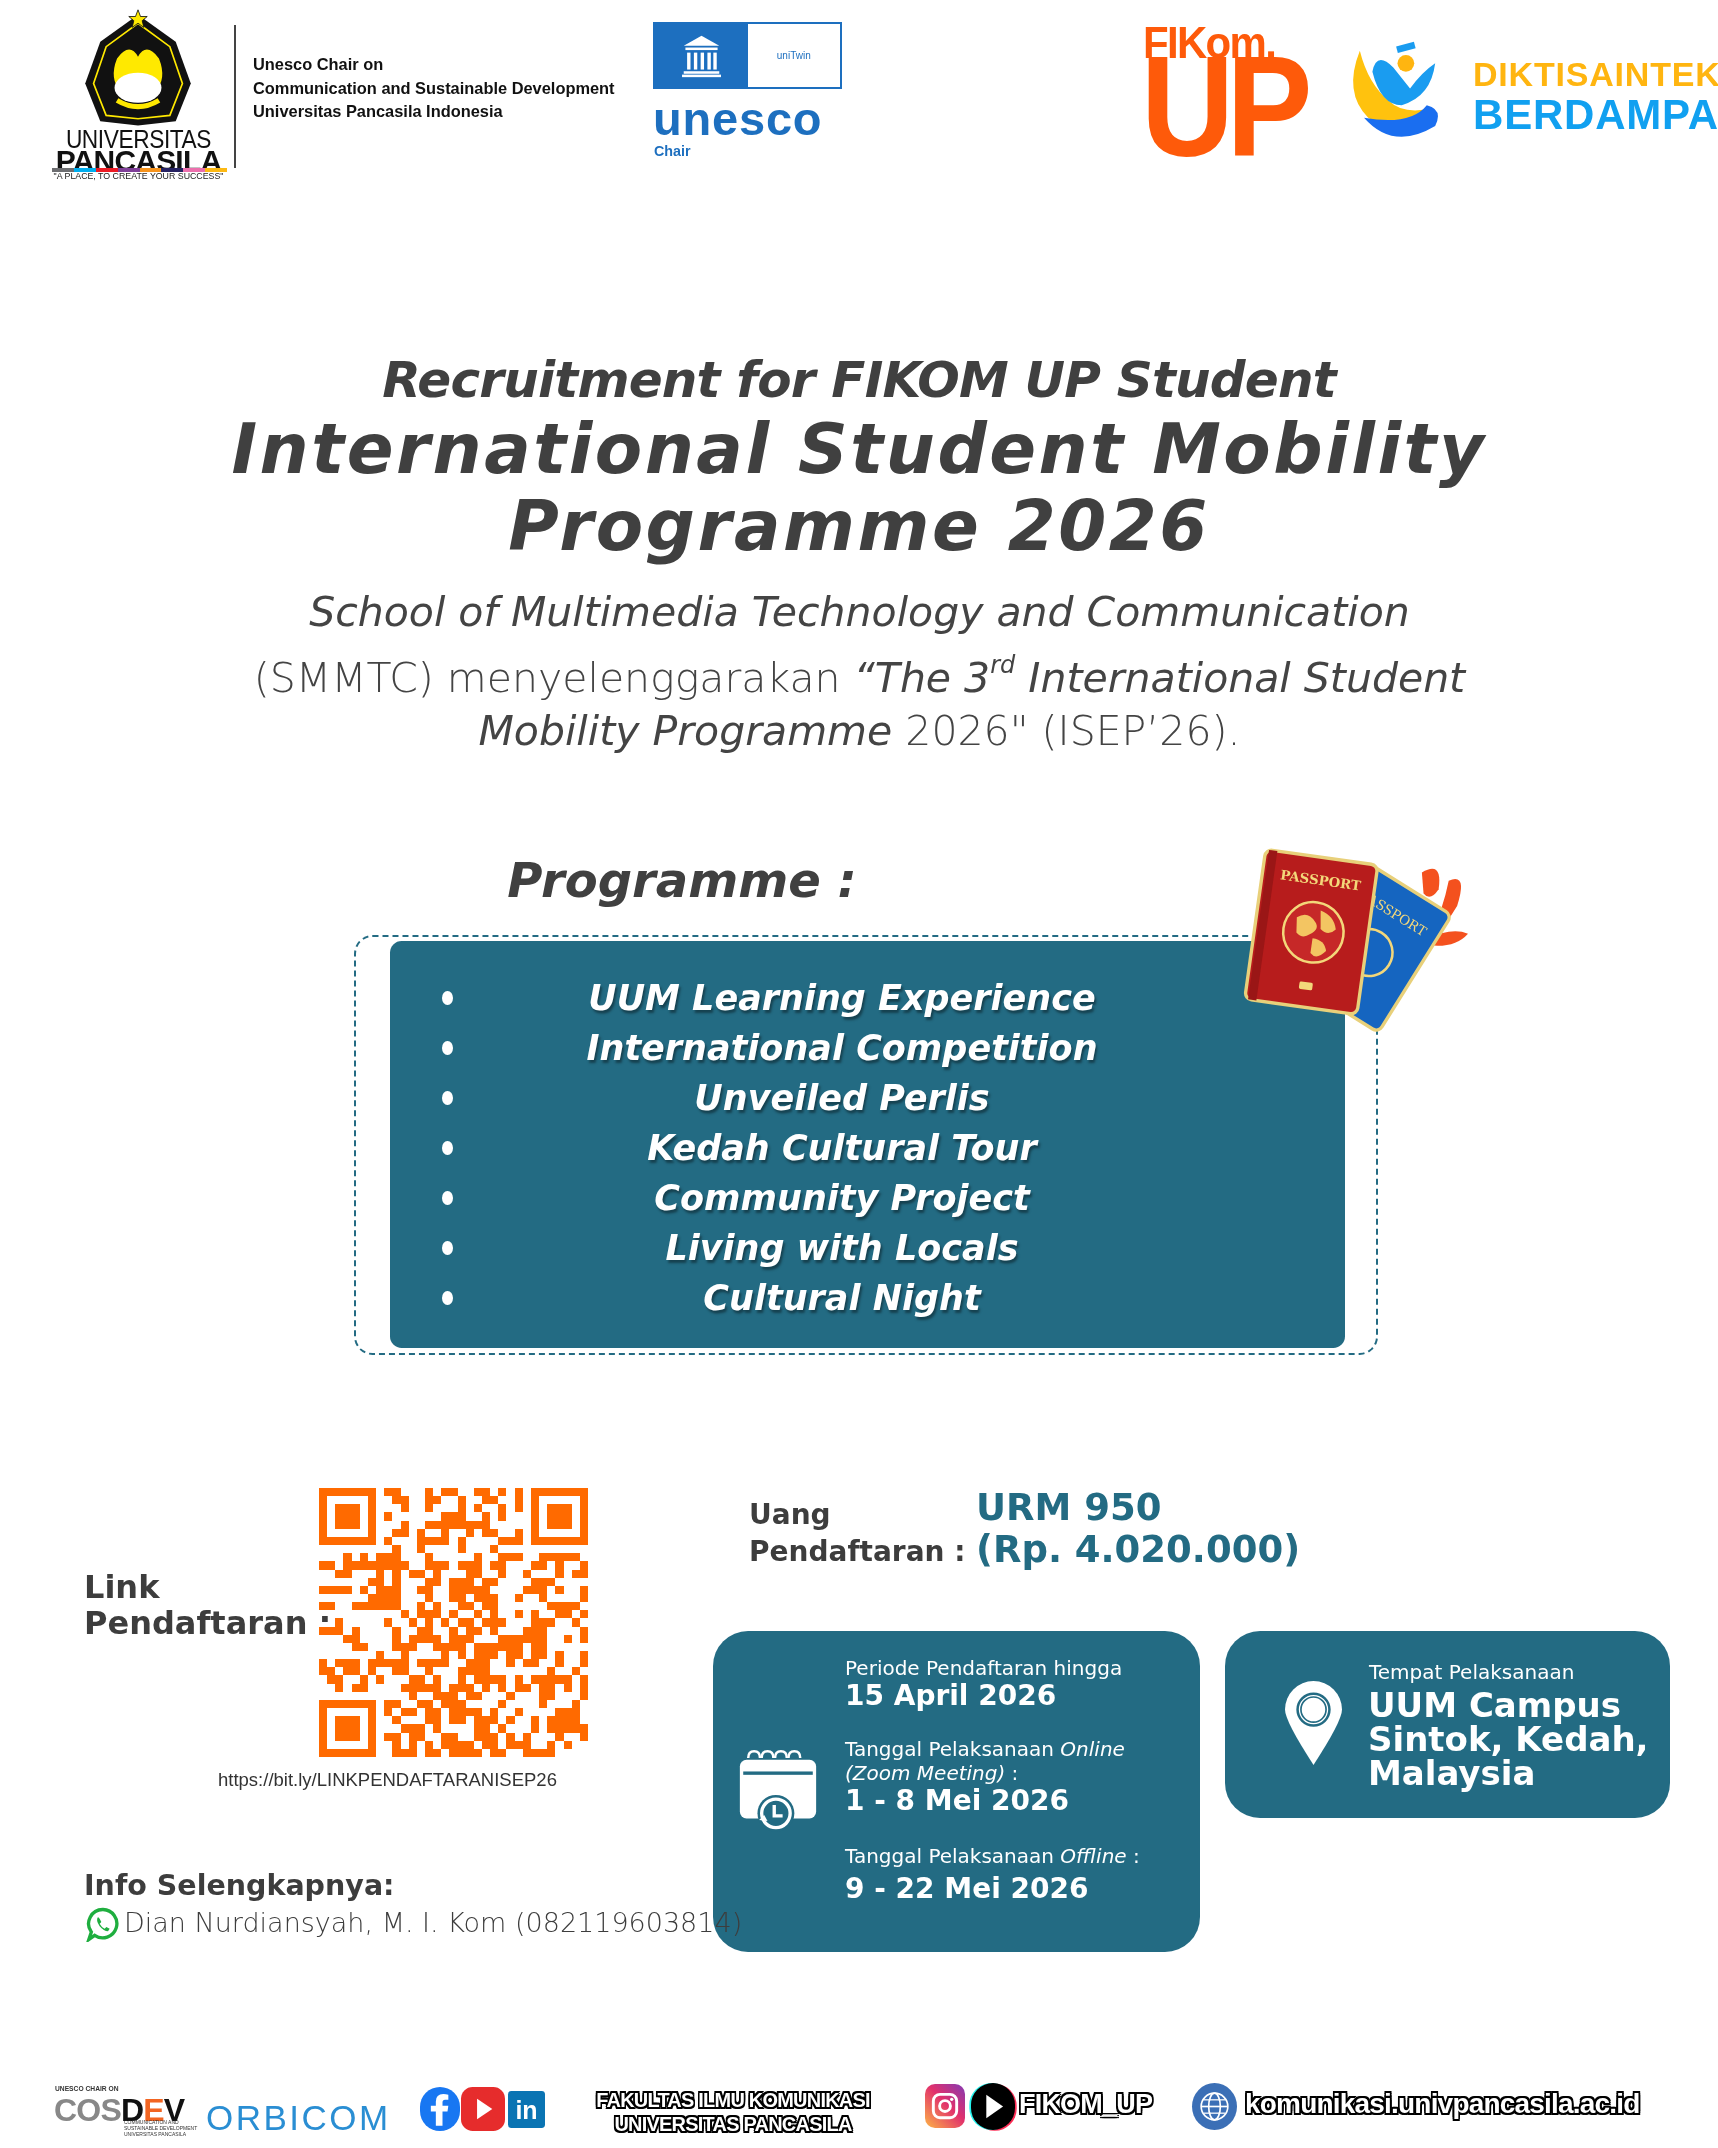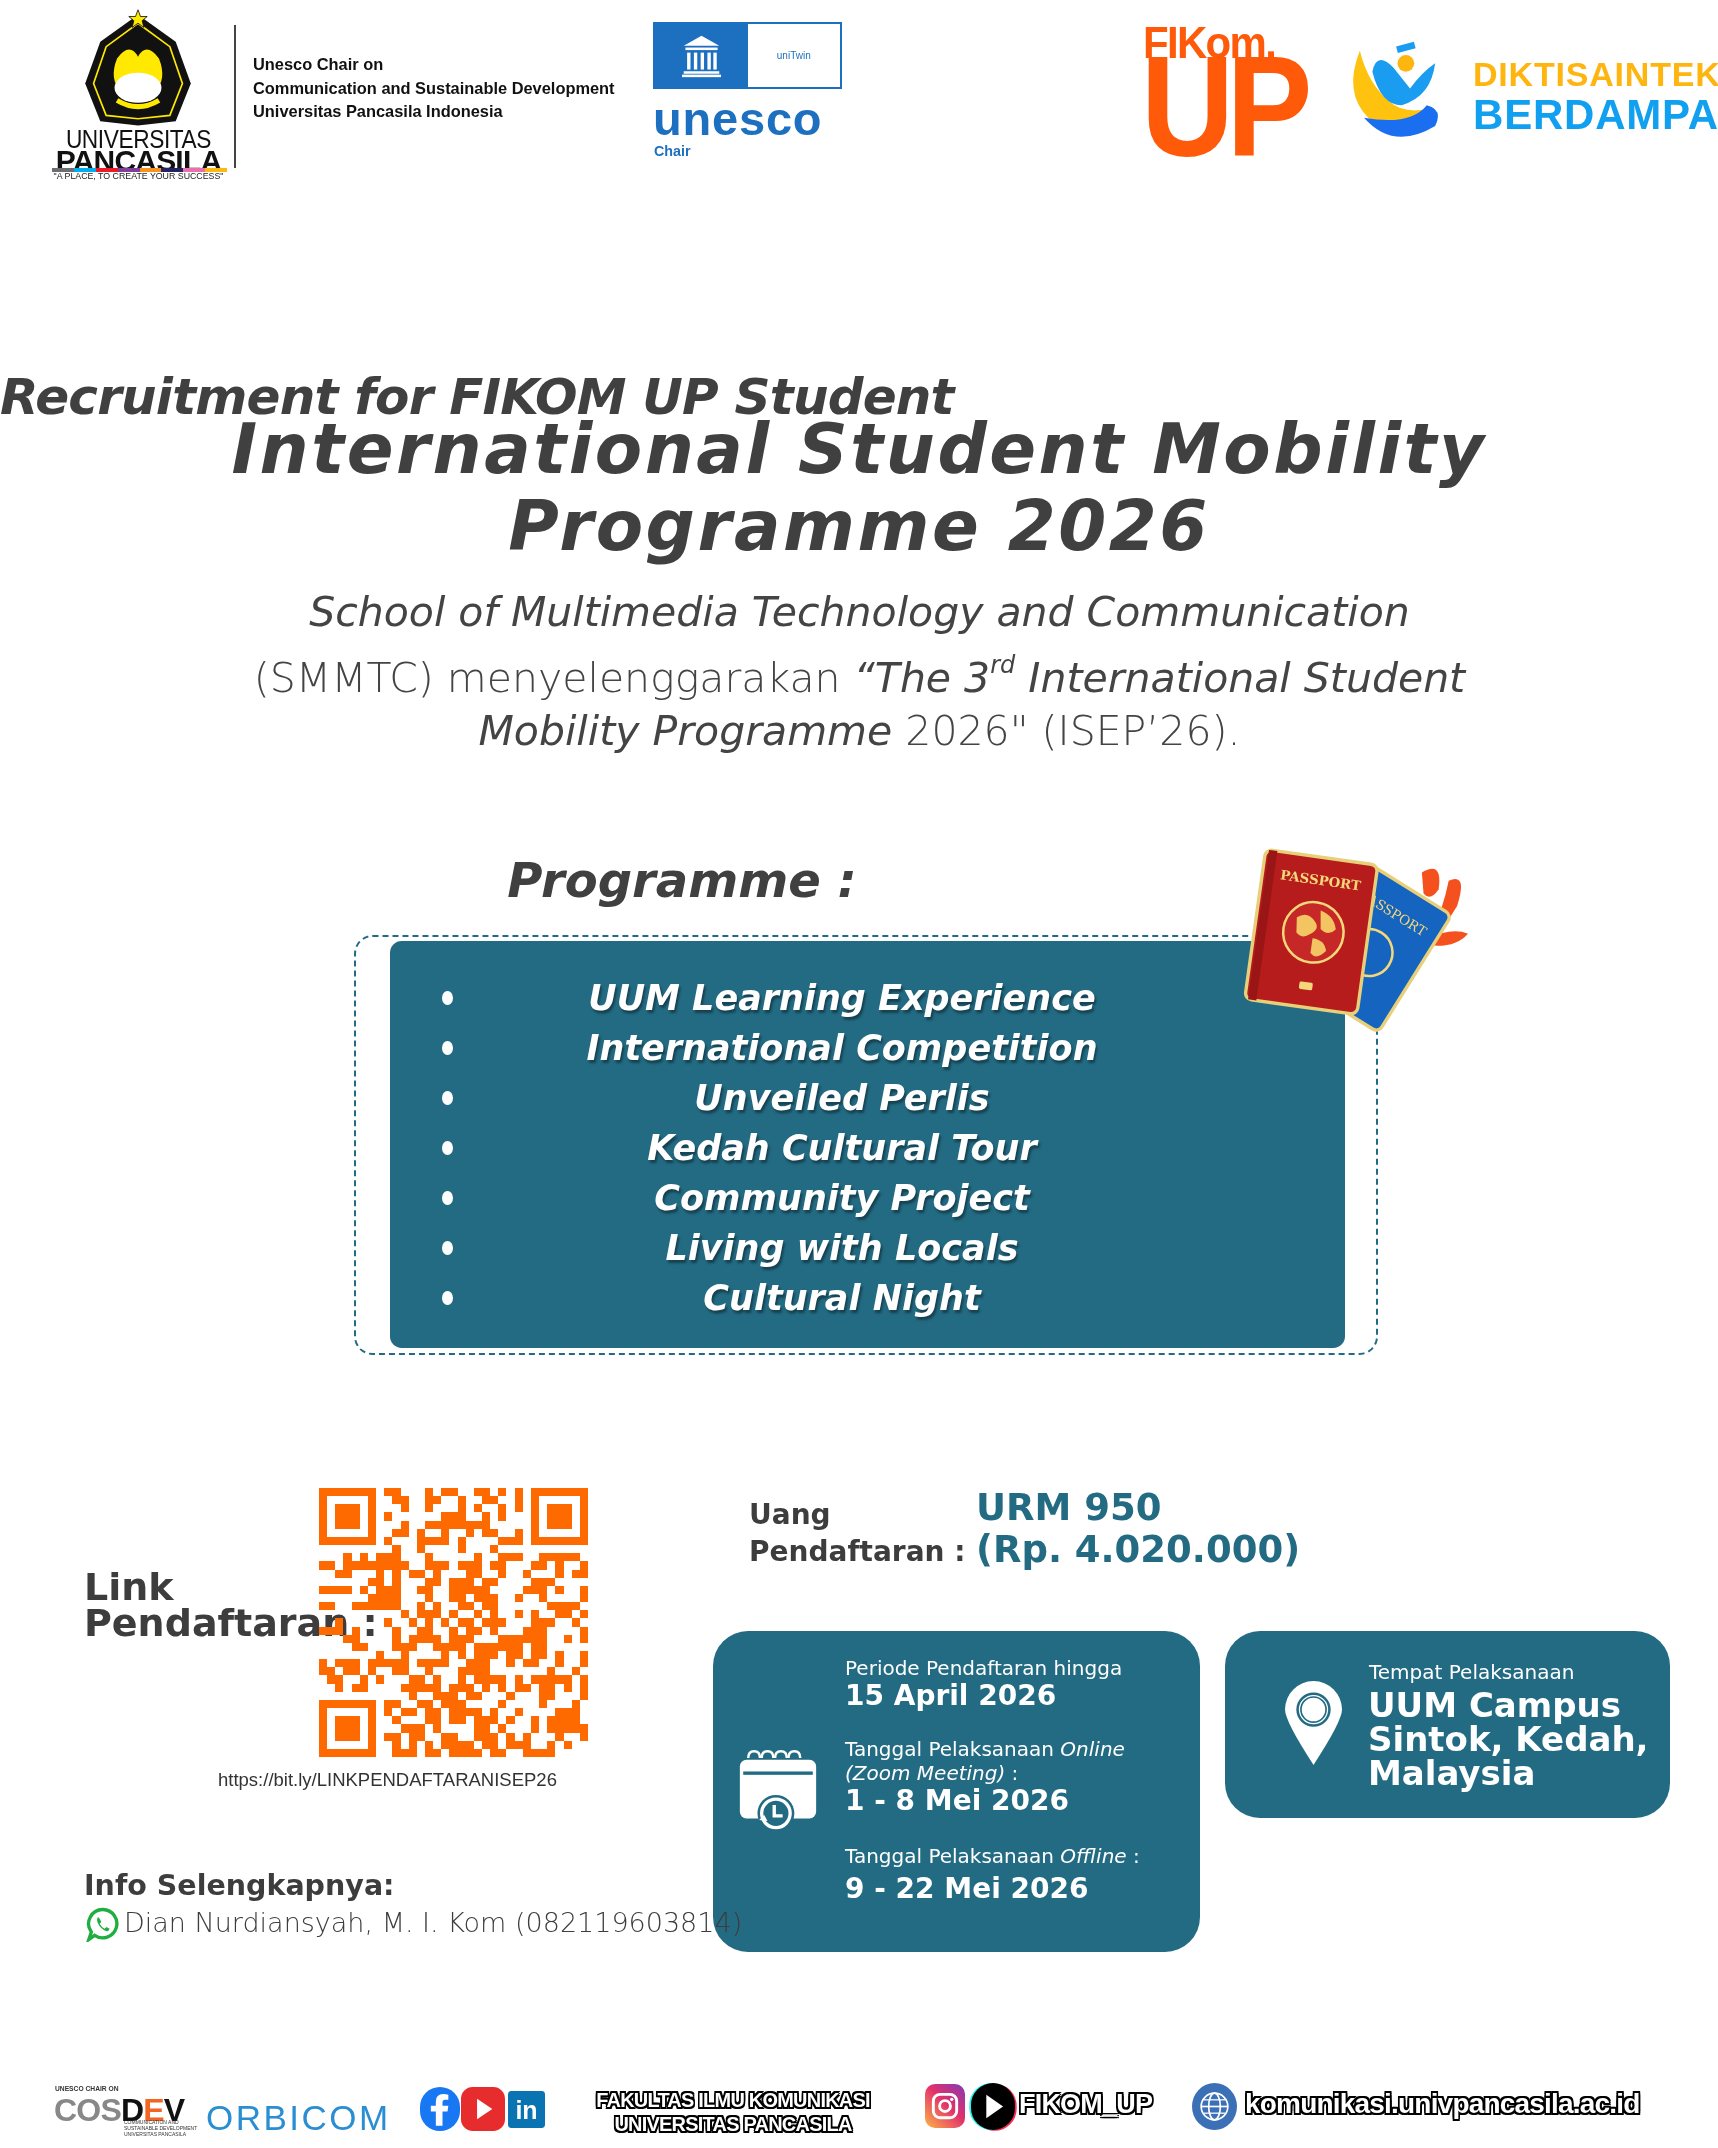--- a/index.html
+++ b/index.html
@@ -22,38 +22,38 @@
   .unesco-word { left: 653px; top: 91px; font-family: "Liberation Sans", sans-serif; font-weight: bold; font-size: 47px; color: #1d6fbf; letter-spacing: 0.8px; }
   .unesco-chair { left: 654px; top: 143px; font-family: "Liberation Sans", sans-serif; font-size: 14.3px; color: #1d6fbf; font-weight: bold; }
 
   .fikom-small { left: 1143px; top: 18.5px; font-family: "Liberation Sans", sans-serif; font-weight: bold; font-size: 42px; color: #fe5a0a; letter-spacing: -1.7px; transform: scaleY(1.05); }
   .fikom-big { left: 1141px; top: 35px; font-family: "Liberation Sans", sans-serif; font-weight: bold; font-size: 143px; color: #fe5a0a; letter-spacing: -8.4px; line-height: 143px; transform: scaleX(0.9); transform-origin: left; }
   .dikti-logo { left: 1343px; top: 34px; width: 109px; height: 113px; }
   .dikti1 { left: 1473px; top: 55px; font-family: "Liberation Sans", sans-serif; font-weight: bold; font-size: 34px; color: #ffb510; letter-spacing: 0.8px; }
   .dikti2 { left: 1473px; top: 91px; font-family: "Liberation Sans", sans-serif; font-weight: bold; font-size: 42px; color: #11a0f0; letter-spacing: 0.8px; }
 
   
-  .title-sub { left: 0; width: 1718px; top: 351px; font-weight: bold; font-style: italic; font-size: 50px; color: #404040; letter-spacing: -0.8px; margin-top: 17px; }
+  .title-sub { left: 0; width: 1718px; top: 351px; text-align: center; font-weight: bold; font-style: italic; font-size: 50px; color: #404040; letter-spacing: -0.8px; }
   .title-main { left: 0; width: 1718px; top: 411px; text-align: center; font-weight: bold; font-style: italic; font-size: 69px; line-height: 77px; color: #404040; letter-spacing: 2.5px; }
   .intro { left: 168px; width: 1383px; top: 586px; text-align: center; font-family: "DejaVu Sans", sans-serif; font-weight: 300; font-size: 41px; line-height: 53px; color: #444; }
   .intro .it { font-style: italic; }
   .intro sup { font-size: 24px; vertical-align: 18.5px; font-style: italic; margin-top: 32px; }
 
   
   .prog-heading { left: 0; width: 1364px; top: 852px; text-align: center; font-weight: bold; font-style: italic; font-size: 48px; color: #404040; }
   .prog-outline { left: 354px; top: 935px; width: 1024px; height: 420px; border: 2.5px dashed #236b83; border-radius: 18.5px; }
   .prog-box { left: 390px; top: 941px; width: 955px; height: 407px; background: #236b83; border-radius: 11.7px; }
   .prog-list { left: 390px; top: 973px; width: 955px; list-style: none; }
   .prog-item { height: 50px; position: relative; }
   .prog-item .dot { position: absolute; left: 52px; top: 17.6px; width: 11px; height: 14.3px; border-radius: 50%; background: #fff; }
   .prog-item .txt { display: block; text-align: center; padding-left: 134px; padding-right: 185px; font-weight: bold; font-style: italic; font-size: 35px; color: #fff; line-height: 50px; text-shadow: 1.7px 2.5px 2.5px rgba(0,0,0,0.4); }
   .passport { left: 1229px; top: 843px; width: 239px; height: 193px; }
 
   
-  .link-label { left: 84px; top: 1569px; font-weight: bold; font-size: 38px; line-height: 36px; color: #3d3d3d; }
+  .link-label { left: 84px; top: 1569px; font-weight: bold; font-size: 32px; line-height: 36px; color: #3d3d3d; }
   .qr { left: 319px; top: 1488px; width: 269px; height: 269px; }
   .qr-url { left: 218px; top: 1769px; font-family: "Liberation Sans", sans-serif; font-weight: normal; font-size: 18.5px; color: #333; }
 
   
   .fee-label { left: 749px; top: 1496px; font-weight: bold; font-size: 28px; line-height: 37px; color: #3d3d3d; }
   .fee-value { left: 976px; top: 1487px; font-weight: bold; font-size: 37px; line-height: 42px; color: #236b83; }
 
   
   .card { background: #236b83; border-radius: 35px; color: #fff; padding-left: 28px; }
   .dates-card { left: 713px; top: 1631px; width: 487px; height: 321px; }

